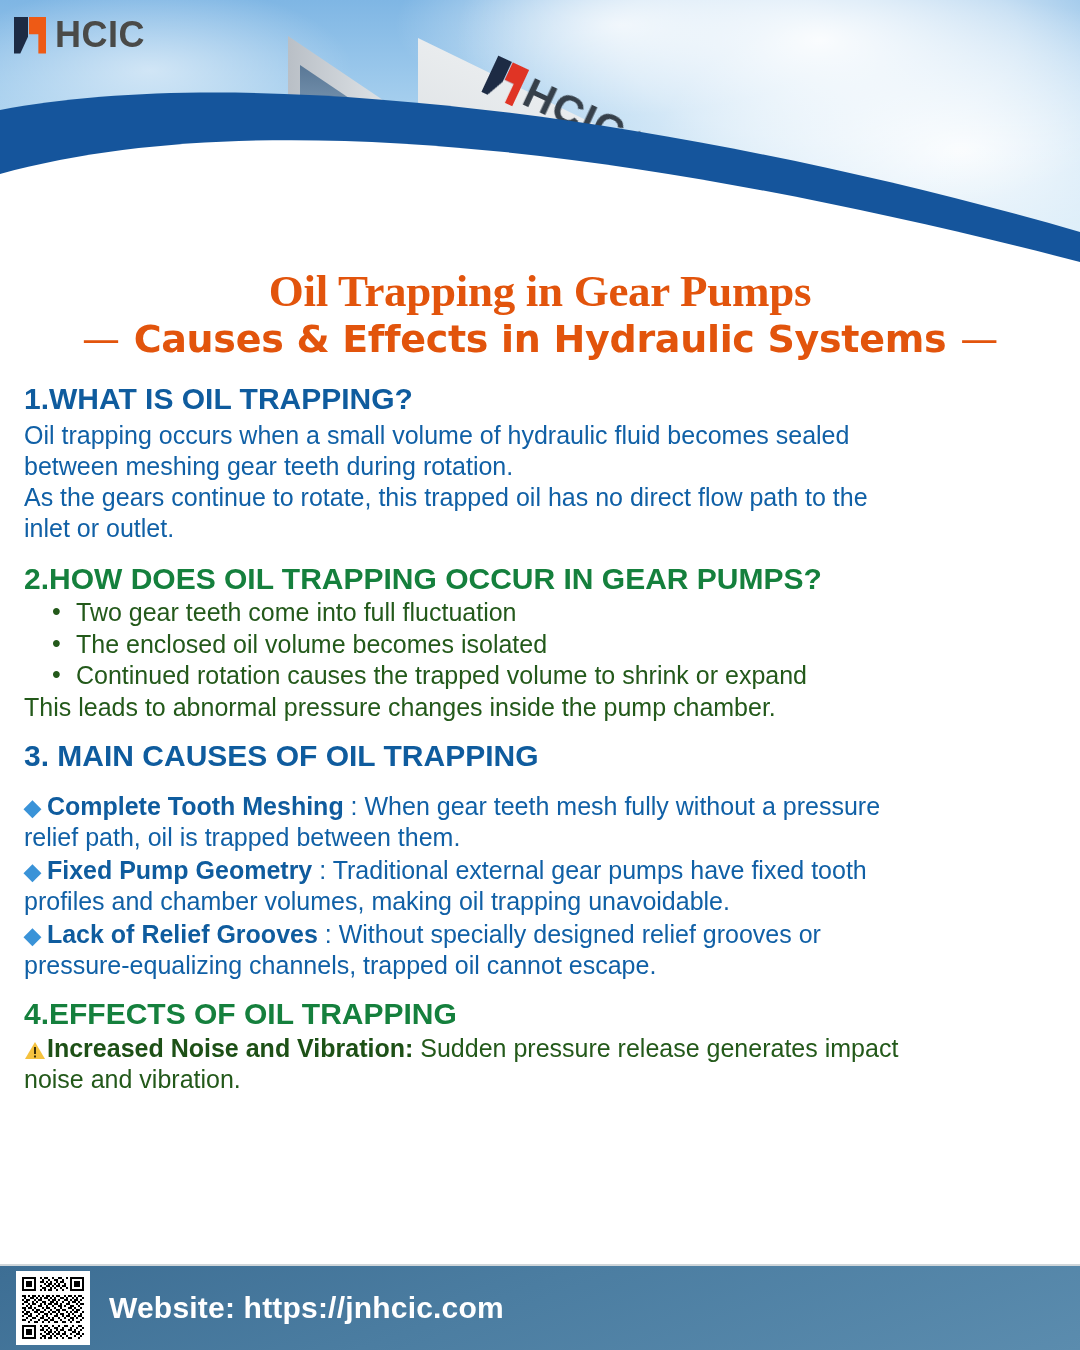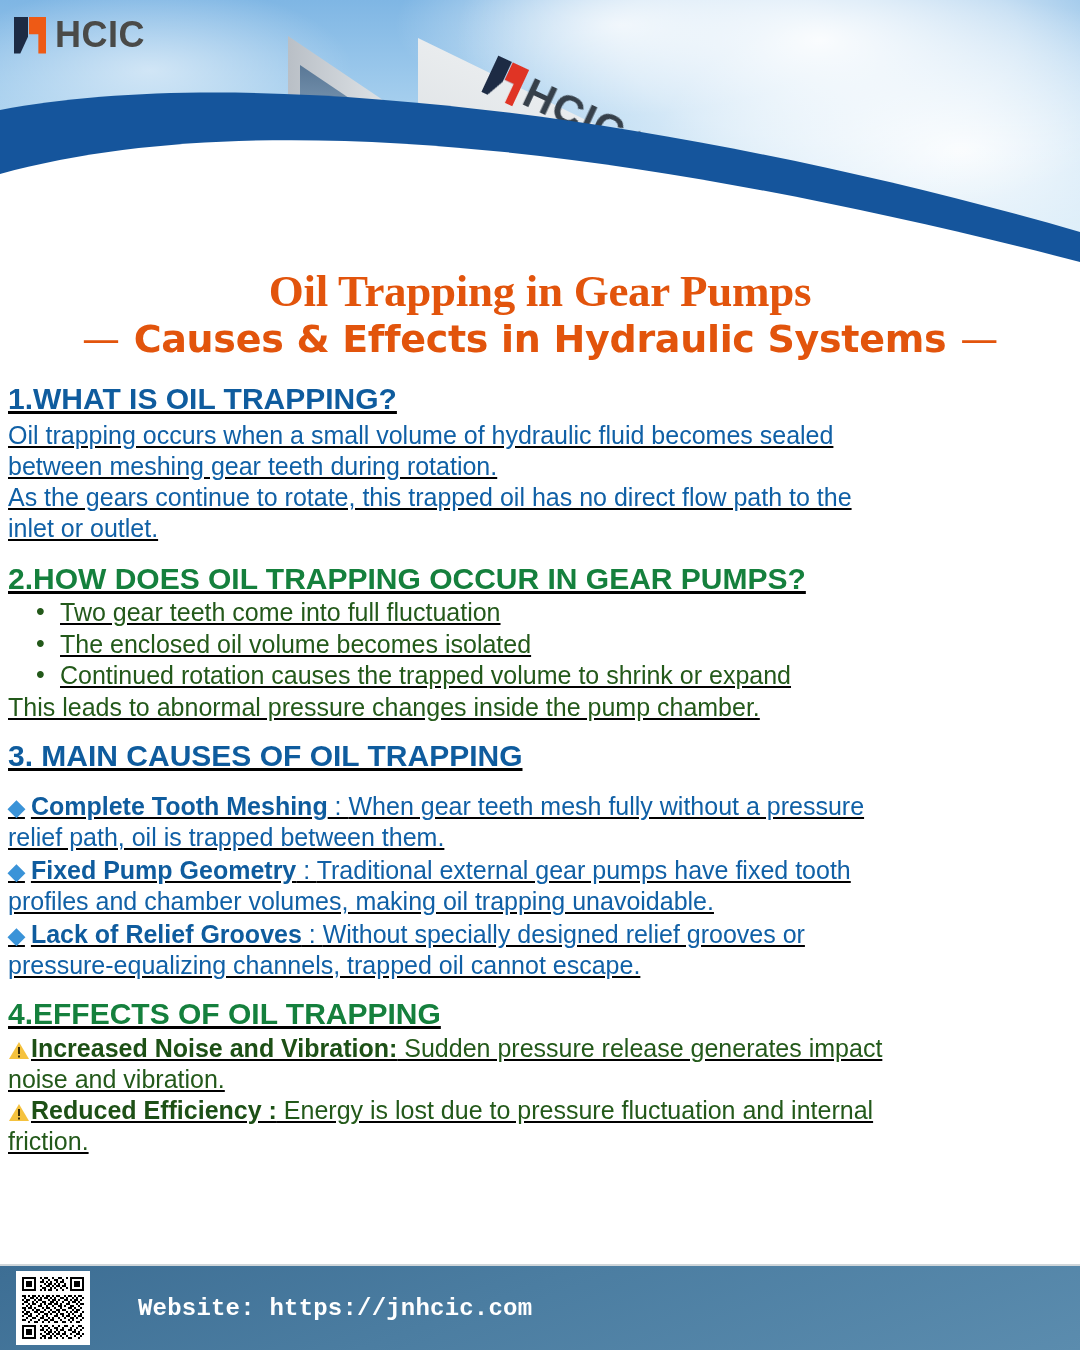--- a/index.html
+++ b/index.html
@@ -91,21 +91,21 @@
   }
   #sub-title {
     margin-top:5px; font-size:38px; font-weight:bold; color:#e2540c;
     letter-spacing:-0.3px; line-height:1.05;
     font-family:"DejaVu Sans", sans-serif;
     display:flex; justify-content:center; align-items:center; gap:14px;
   }
   .dash { font-weight:normal; }
 
   
-  #content { position:absolute; left:0; top:382px; width:892px; padding:0 8px;text-decoration:underline; }
+  #content { position:absolute; left:16px; top:382px; width:892px; padding:0 8px; }
   .sec { margin-bottom:16px; }
   .h-blue  { color:#0f5c9e; }
   .h-green { color:#15803d; }
   .t-blue  { color:#1060a6; }
   .t-green { color:#23591a; }
 
   .sec-head {
     font-size:30px; font-weight:bold; line-height:1.12;
     font-family:"Liberation Sans", sans-serif;
   }
@@ -148,23 +148,22 @@
     background:linear-gradient(160deg,#3d6e94 0%,#4b7da1 45%,#5b8cae 100%);
     border-top:2px solid #cfd6da;
     display:flex; align-items:center;
   }
   #qr {
     width:74px; height:74px; margin-left:16px; background:#fff; padding:4px;
     flex:0 0 auto;
   }
   #qr svg { display:block; }
   #footer-text {
-    margin-left:48px; color:#ffffff; font-size:24px; font-weight:bold;
+    margin-left:19px; color:#ffffff; font-size:30px; font-weight:bold;
     letter-spacing:0.2px;
-    font-family:Liberation Mono, monospace;
   }
 </style>
 </head>
 <body>
 
 <div id="header">
   <div class="sky"></div>
 
   <div class="bldg-wrap">
     <div class="bldg bldg-left"></div>
@@ -250,27 +249,20 @@
 
     <div class="eff-line t-green">
       <span class="warn"><svg width="22" height="19" viewBox="0 0 22 19">
             <polygon points="11,1 21,18 1,18" fill="#f5c23e"></polygon>
             <rect x="10" y="6" width="2" height="7" fill="#3a2e08"></rect>
             <rect x="10" y="14.5" width="2" height="2" fill="#3a2e08"></rect>
           </svg></span><b>Increased Noise and Vibration:</b><span> Sudden pressure release generates impact noise and vibration.</span>
     </div>
 
 
-    <div class="eff-line t-green">
-      <span class="warn"><svg width="22" height="19" viewBox="0 0 22 19">
-            <polygon points="11,1 21,18 1,18" fill="#f5c23e"></polygon>
-            <rect x="10" y="6" width="2" height="7" fill="#3a2e08"></rect>
-            <rect x="10" y="14.5" width="2" height="2" fill="#3a2e08"></rect>
-          </svg></span><b>Reduced Efficiency :</b><span>  Energy is lost due to pressure fluctuation and internal friction.</span>
-    </div>
   </div>
 
 </div>
 
 <div id="footer">
   <div id="qr">
     <svg width="66" height="66" viewBox="0 0 33 33" shape-rendering="crispEdges">
       <rect width="33" height="33" fill="#fff"></rect>
       <g fill="#000">
         <rect x="1" y="1" width="7" height="7"></rect>

